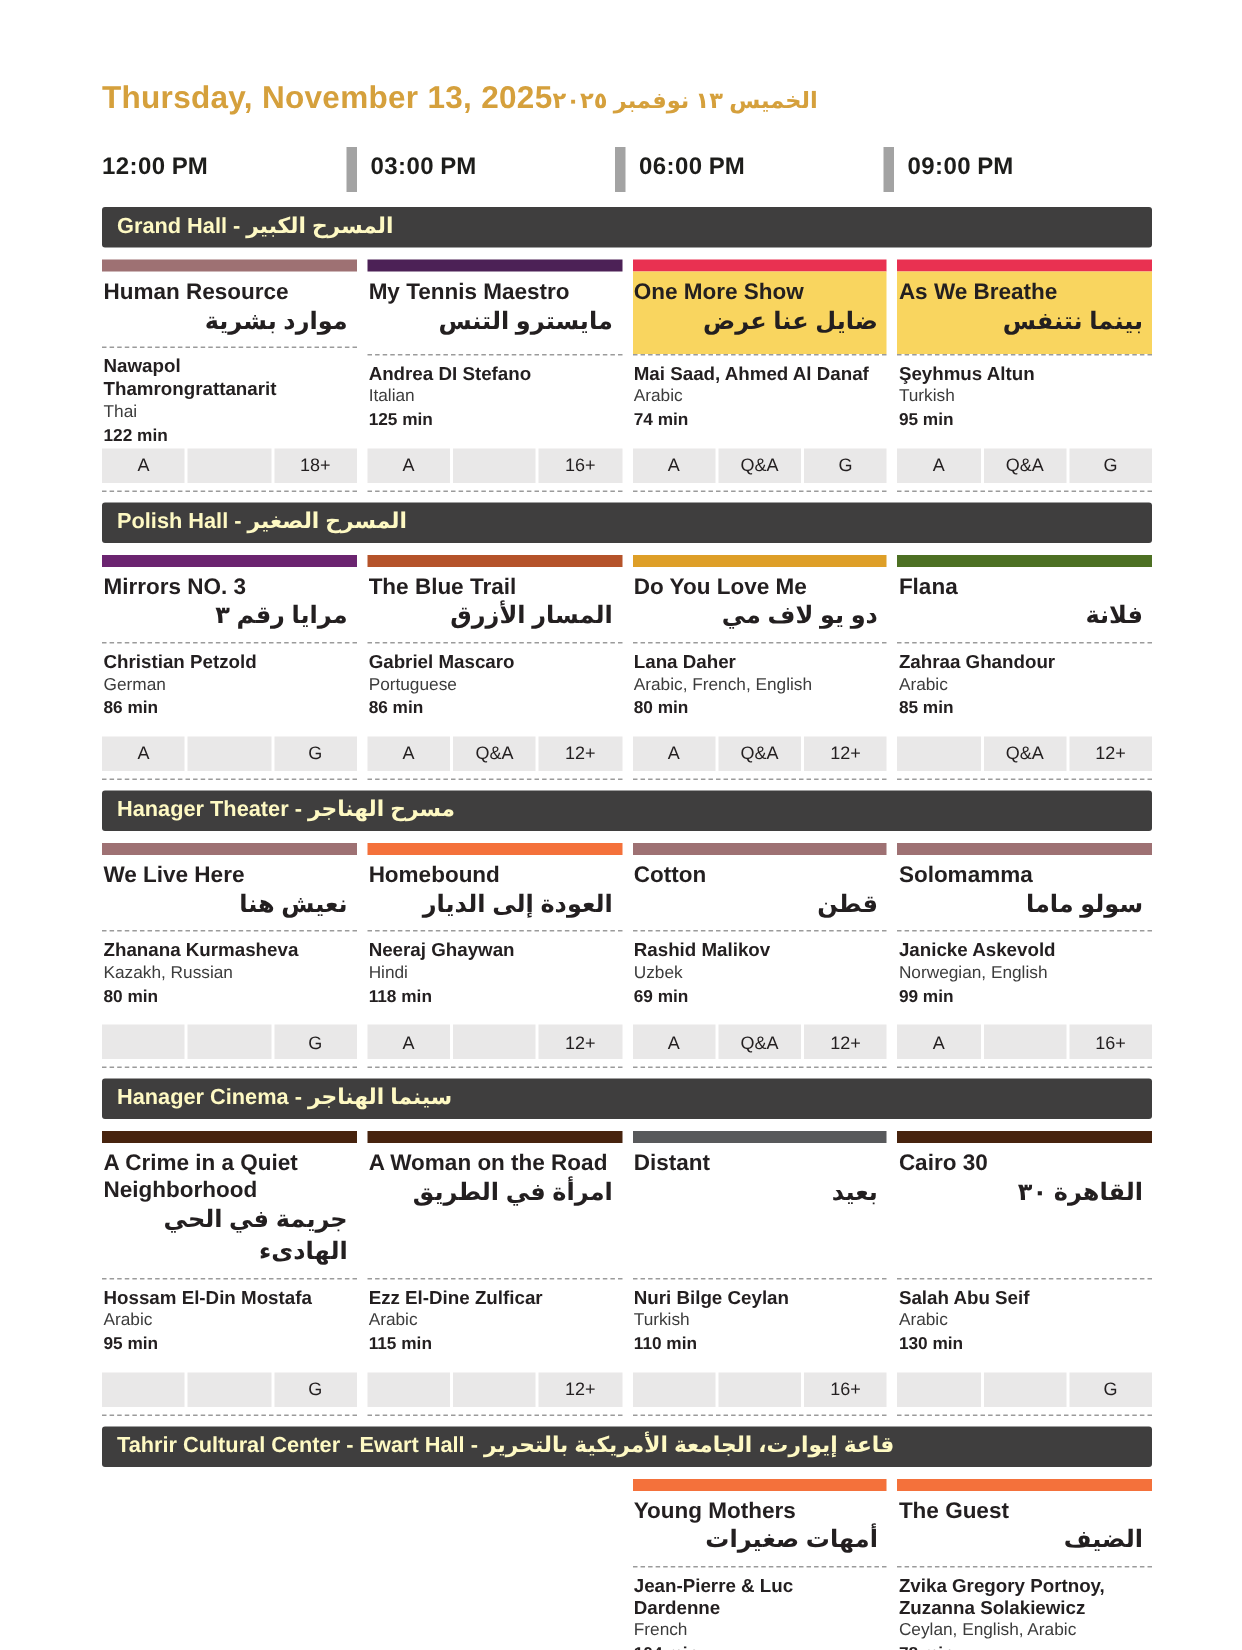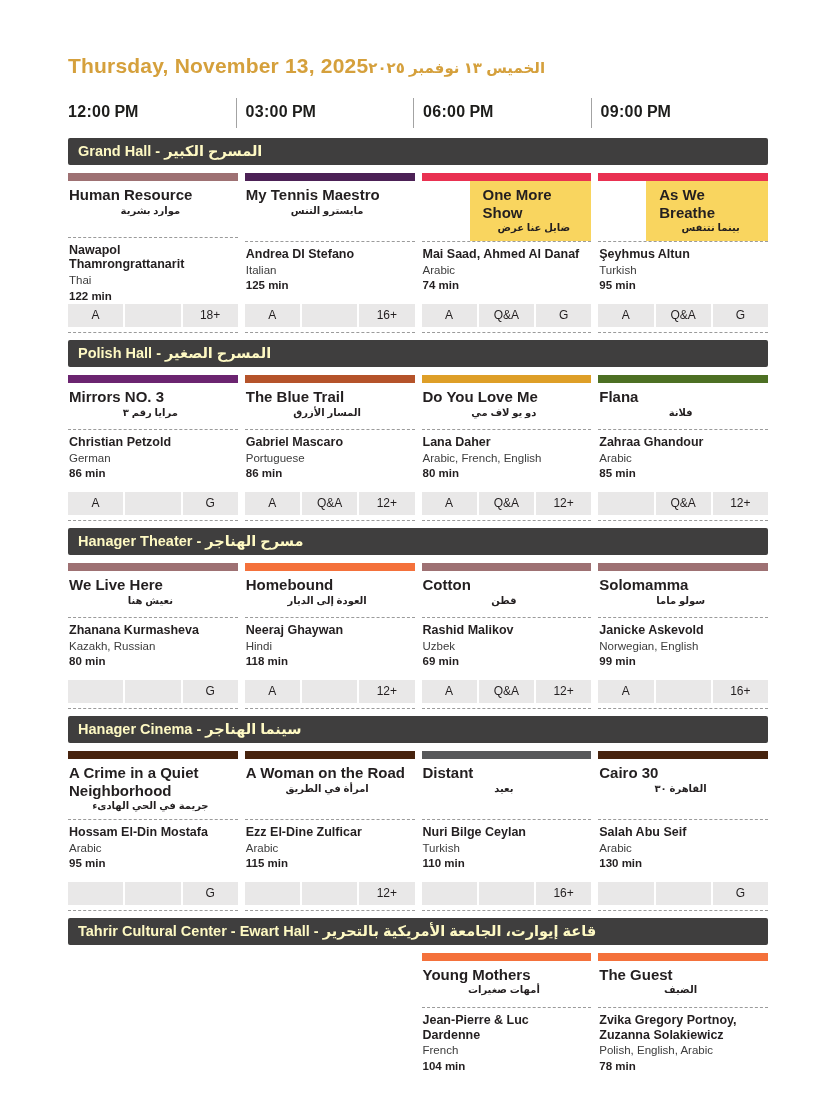--- a/index.html
+++ b/index.html
@@ -13,39 +13,39 @@
 
   
   .date-row { display: flex; align-items: baseline; margin-bottom: 20px; }
   .date-en { font-size: 21px; font-weight: bold; color: var(--accent); letter-spacing: .2px; }
   .date-ar { font-size: 15px; font-weight: bold; color: var(--accent); direction: rtl; }
 
   
   .time-row { display: flex; margin-bottom: 10px; }
   .time-cell { flex: 1; padding: 5px 0 7px 9px; }
   .time-cell:first-child { padding-left: 0; border-left: none; }
-  .time-cell + .time-cell { border-left: 1px solid #a3a3a3; }
+  .time-cell + .time-cell { border-left: 7px solid #a3a3a3; }
   .time-t { font-size: 16px; font-weight: bold; color: #1d1d1b; letter-spacing: .3px; }
   .time-m { font-size: 16px; font-weight: bold; color: #1d1d1b; margin-left: 4px; }
 
   
   .section { margin-bottom: 7px; }
   .section-bar {
     background: var(--section-bar); color: #fef9c3; font-weight: bold; font-size: 14.5px;
     padding: 5px 10px 6px; border-radius: 2px; margin-bottom: 8px;
   }
   .films-row { display: flex; gap: 7px; align-items: stretch; }
   .card { flex: 1 1 0; min-width: 0; display: flex; flex-direction: column; }
   .card.empty { visibility: hidden; }
 
   .color-bar { height: 8px; flex: 0 0 8px; }
   .title-block { flex: 1 1 auto; min-height: 46px; padding: 5px 6px 6px 1px; }
-  .card.highlight .title-block { background: var(--highlight); padding-left: 13px; margin-left: 48px; }
+  .card.highlight .title-block { background: var(--highlight); padding-left: 1px; }
   .title-en { font-size: 15px; font-weight: bold; line-height: 1.18; }
-  .title-ar { font-size: 10px; font-weight: bold; line-height: 1.35; direction: rtl; text-align: center; }
+  .title-ar { font-size: 16px; font-weight: bold; line-height: 1.35; direction: rtl; text-align: right; }
 
   .dash { border-top: 1px dashed #9b9b9b; height: 0; flex: 0 0 auto; }
 
   .director-block { flex: 0 0 auto; min-height: 62px; padding: 5px 6px 2px 1px; }
   .director { font-size: 12.5px; font-weight: bold; line-height: 1.18; }
   .language { font-size: 11.5px; color: #3c3c3c; margin-top: 2px; line-height: 1.2; }
   .duration { font-size: 11.5px; font-weight: bold; margin-top: 2px; }
 
   .badges { display: flex; gap: 2px; margin-bottom: 5px; flex: 0 0 auto; }
   .badge {
@@ -417,21 +417,21 @@
           </article>
           <article class="card">
             <div class="color-bar" style="background: rgb(244, 113, 59);"></div>
             <div class="title-block">
               <div class="title-en">The Guest</div>
               <div class="title-ar" dir="rtl">الضيف</div>
             </div>
             <div class="dash"></div>
             <div class="director-block">
               <div class="director">Zvika Gregory Portnoy, Zuzanna Solakiewicz</div>
-              <div class="language">Polish, English, Arabic</div>
+              <div class="language">Ceylan, English, Arabic</div>
               <div class="duration">78 min</div>
             </div>
           </article>
         </div>
       </section>
     </div>
 
 </div>
 
 </body></html>

